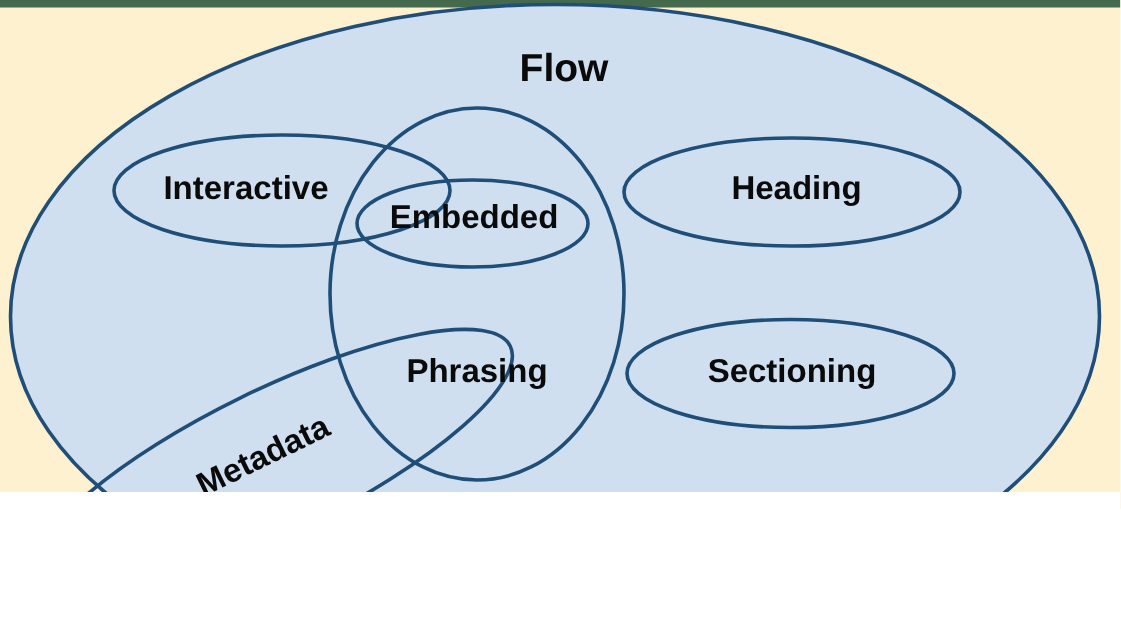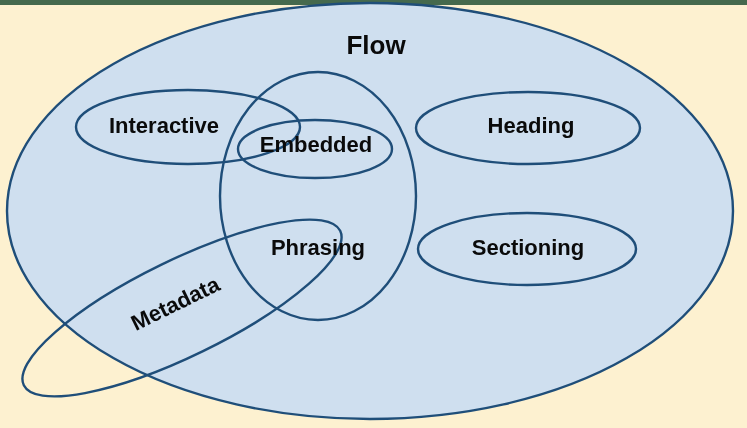--- a/index.html
+++ b/index.html
@@ -3,21 +3,21 @@
 <meta charset="utf-8">
 <style>
   html, body {
     margin: 0;
     padding: 0;
     background: #ffffff;
   }
   #canvas {
     position: relative;
     width: 747px;
-    height: 428px;
+    height: 328px;
     overflow: hidden;
     background: #fdf1d0;
     font-family: "Liberation Sans", sans-serif;
   }
   #topbar {
     position: absolute;
     left: 0; top: 0;
     width: 747px;
     height: 5px;
     background: #45694d;

